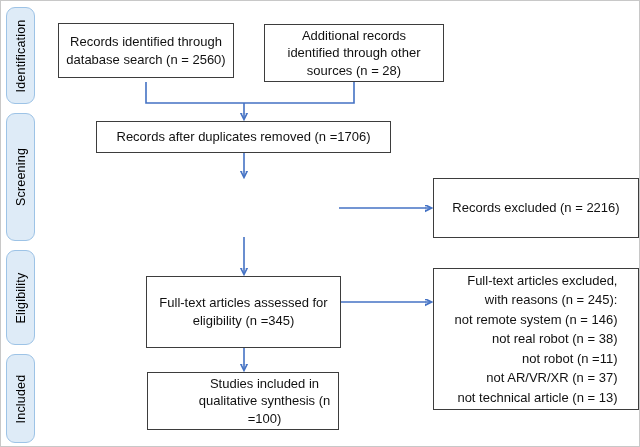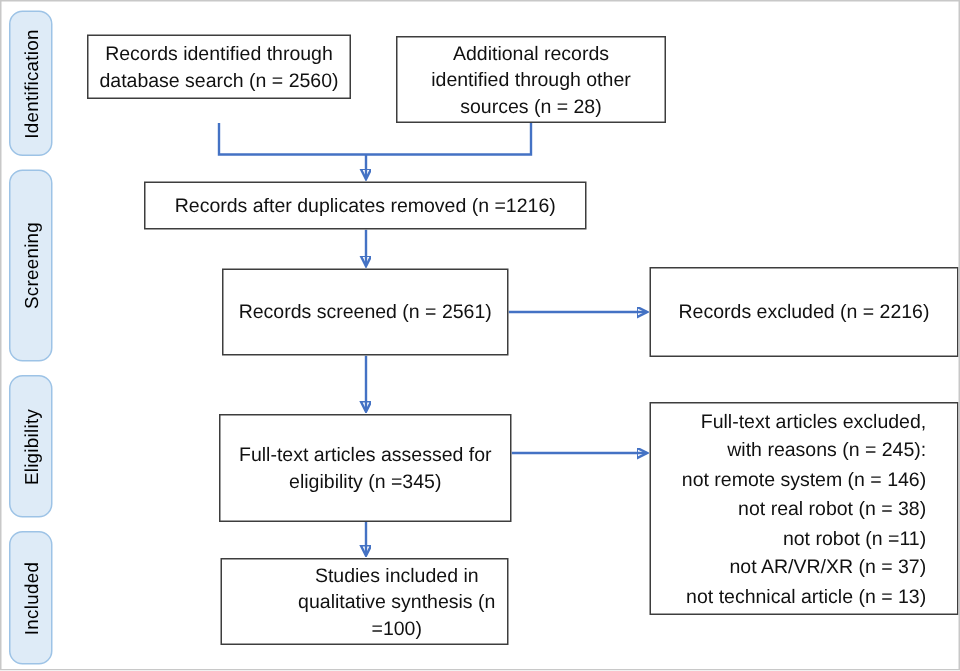--- a/index.html
+++ b/index.html
@@ -58,21 +58,21 @@
     stroke-width: 1.6;
     fill: none;
   }
 
   
   #stage-identification { left: 5px;  top: 6px;   width: 29px; height: 97px; }
   #stage-screening      { left: 5px;  top: 112px; width: 29px; height: 128px; }
   #stage-eligibility    { left: 5px;  top: 249px; width: 29px; height: 95px; }
   #stage-included       { left: 5px;  top: 353px; width: 29px; height: 89px; }
 
-  #box-identified  { left: 57px;  top: 22px;  width: 176px; height: 43px; }
+  #box-identified  { left: 57px;  top: 22px;  width: 176px; height: 55px; }
   #box-additional  { left: 263px; top: 23px;  width: 180px; height: 58px; }
   #box-duplicates  { left: 95px;  top: 120px; width: 295px; height: 32px; }
   #box-screened    { left: 147px; top: 178px; width: 191px; height: 58px; }
   #box-excluded    { left: 432px; top: 177px; width: 206px; height: 60px; }
   #box-fulltext    { left: 145px; top: 275px; width: 195px; height: 72px; }
   #box-ft-excluded { left: 432px; top: 267px; width: 206px; height: 142px; }
   #box-included    { left: 146px; top: 371px; width: 192px; height: 58px; padding-left: 47px; }
 </style>
 </head>
 <body>
@@ -105,22 +105,21 @@
     <line x1="243" y1="236" x2="243" y2="273" marker-end="url(#ah)"></line>
     <line x1="340" y1="301" x2="430" y2="301" marker-end="url(#ah)"></line>
     <line x1="243" y1="330" x2="243" y2="369" marker-end="url(#ah)"></line>
   </svg>
 
   <div class="node" id="box-identified">Records identified through
 database search (n = 2560)</div>
   <div class="node" id="box-additional">Additional records
 identified through other
 sources (n = 28)</div>
-  <div class="node" id="box-duplicates">Records after duplicates removed (n =1216)</div>
-  <div class="node" id="box-screened">Records screened (n = 2561)</div>
+  <div class="node" id="box-duplicates">Records after duplicates removed (n =1706)</div>
   <div class="node" id="box-excluded">Records excluded (n = 2216)</div>
   <div class="node" id="box-fulltext">Full-text articles assessed for
 eligibility (n =345)</div>
   <div class="node reasons" id="box-ft-excluded">Full-text articles excluded,
 with reasons (n = 245):
 not remote system (n = 146)
 not real robot (n = 38)
 not robot (n =11)
 not AR/VR/XR (n = 37)
 not technical article (n = 13)</div>

